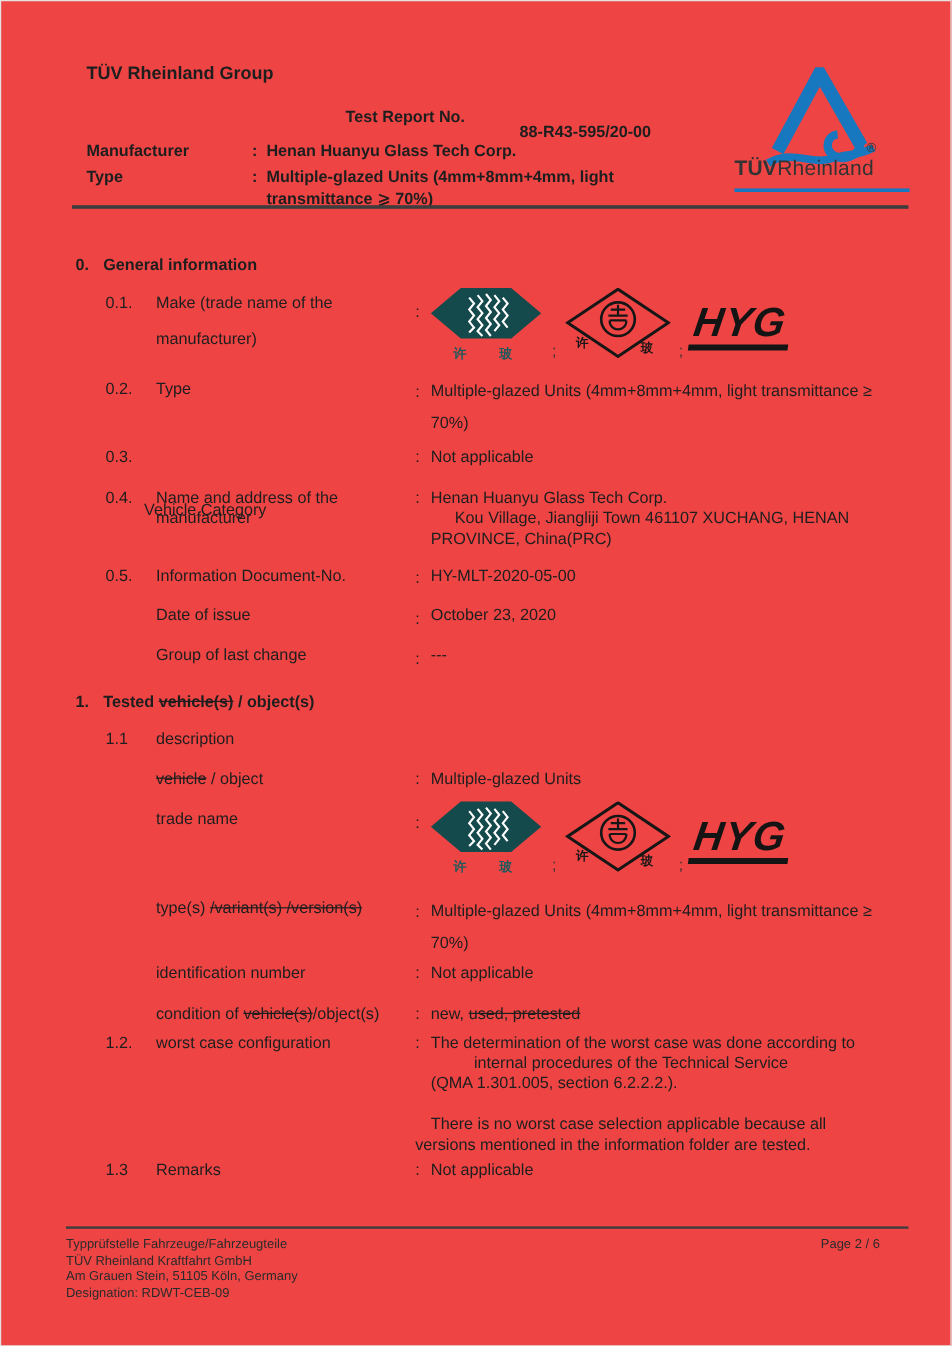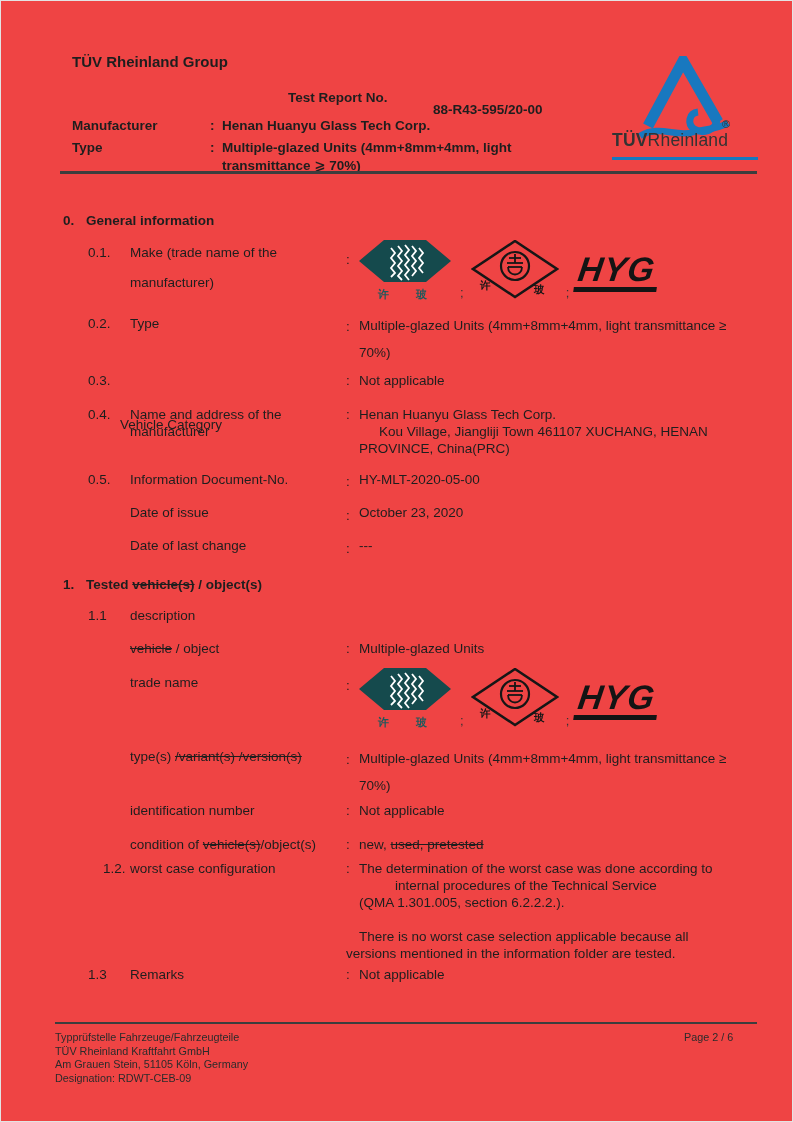--- a/index.html
+++ b/index.html
@@ -118,21 +118,21 @@
 
   <div class="abs fs" style="left:88px; top:471px;">0.5.</div>
   <div class="abs fs" style="left:130px; top:471px;">Information Document-No.</div>
   <div class="abs fs" style="left:346px; top:473px;">:</div>
   <div class="abs fs" style="left:359px; top:471px;">HY-MLT-2020-05-00</div>
 
   <div class="abs fs" style="left:130px; top:504px;">Date of issue</div>
   <div class="abs fs" style="left:346px; top:507px;">:</div>
   <div class="abs fs" style="left:359px; top:504px;">October 23, 2020</div>
 
-  <div class="abs fs" style="left:130px; top:537px;">Date of last change</div>
+  <div class="abs fs" style="left:130px; top:537px;">Group of last change</div>
   <div class="abs fs" style="left:346px; top:540px;">:</div>
   <div class="abs fs" style="left:359px; top:537px;">---</div>
 
   <div class="abs b fs" style="left:63px; top:576px;">1.</div>
   <div class="abs b fs" style="left:86px; top:576px;"><span>Tested </span><span class="strike">vehicle(s)</span><span> / object(s)</span></div>
 
   <div class="abs fs" style="left:88px; top:607px;">1.1</div>
   <div class="abs fs" style="left:130px; top:607px;">description</div>
 
   <div class="abs fs" style="left:130px; top:640px;"><span class="strike">vehicle</span><span> / object</span></div>
@@ -179,21 +179,21 @@
   <div class="abs fs" style="left:359px; top:777px;">70%)</div>
 
   <div class="abs fs" style="left:130px; top:802px;">identification number</div>
   <div class="abs fs" style="left:346px; top:802px;">:</div>
   <div class="abs fs" style="left:359px; top:802px;">Not applicable</div>
 
   <div class="abs fs" style="left:130px; top:836px;"><span>condition of </span><span class="strike">vehicle(s)</span><span>/object(s)</span></div>
   <div class="abs fs" style="left:346px; top:836px;">:</div>
   <div class="abs fs" style="left:359px; top:836px;"><span>new, </span><span class="strike">used, pretested</span></div>
 
-  <div class="abs fs" style="left:103px; top:860px;">1.2.</div>
+  <div class="abs fs" style="left:88px; top:860px;">1.2.</div>
   <div class="abs fs" style="left:130px; top:860px;">worst case configuration</div>
   <div class="abs fs" style="left:346px; top:860px;">:</div>
   <div class="abs fs" style="left:359px; top:860px;">The determination of the worst case was done according to</div>
   <div class="abs fs" style="left:359px; top:877px;padding-left:36px;">internal procedures of the Technical Service</div>
   <div class="abs fs" style="left:359px; top:894px;">(QMA 1.301.005, section 6.2.2.2.).</div>
   <div class="abs fs" style="left:359px; top:928px;">There is no worst case selection applicable because all</div>
   <div class="abs fs" style="left:346px; top:945px;">versions mentioned in the information folder are tested.</div>
 
   <div class="abs fs" style="left:88px; top:966px;">1.3</div>
   <div class="abs fs" style="left:130px; top:966px;">Remarks</div>

